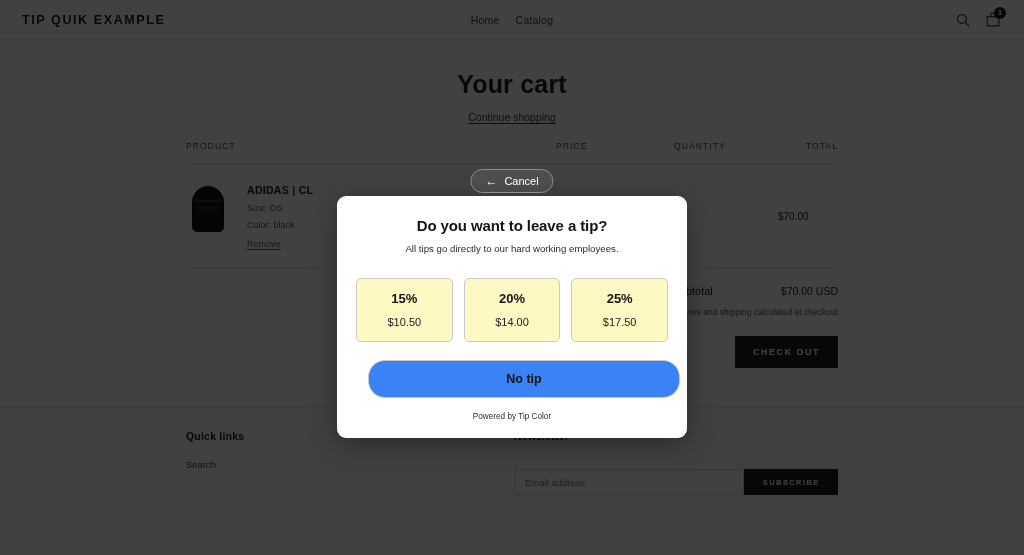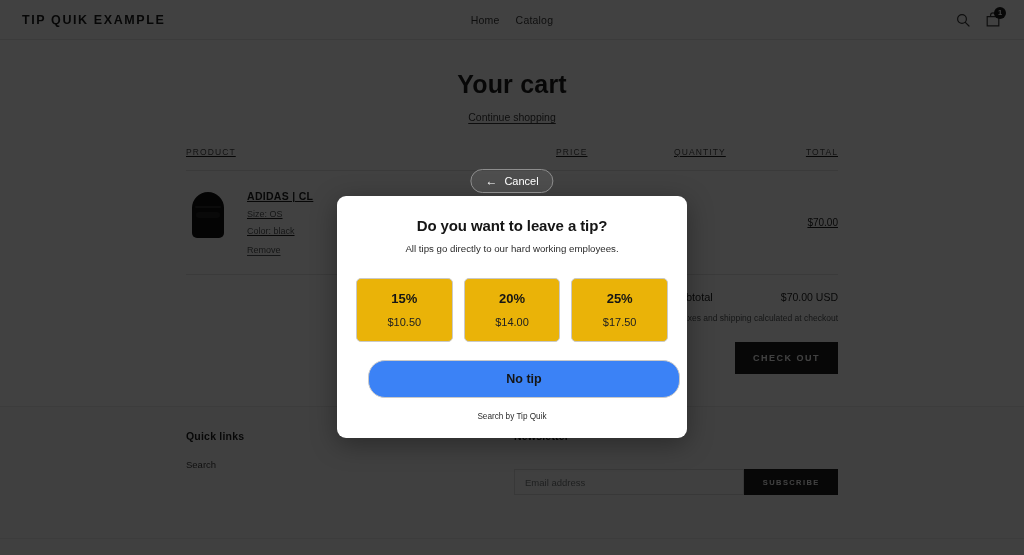--- a/index.html
+++ b/index.html
@@ -103,21 +103,21 @@
   .continue-shopping {
     display: block;
     text-align: center;
     margin-top: 12px;
     font-size: 10.5px;
     color: #3a3a3a;
     text-decoration: underline;
     text-underline-offset: 2px;
   }
 
-  .cart-table { width: 100%; margin-top: 24px; text-decoration: underline; }
+  .cart-table { width: 100%; margin-top: 18px; }
   .cart-head {
     display: flex;
     font-size: 8.5px;
     letter-spacing: 1.1px;
     color: #4a4a4a;
     padding-bottom: 13px;
     border-bottom: 1px solid #e2e2e2;
   }
   .col-product { flex: 1 1 auto; }
   .col-price  { width: 118px; text-align: left; }
@@ -204,21 +204,20 @@
     border: 1px solid #d8d8d8;
     background: #ffffff;
     font-family: "Liberation Sans", sans-serif;
     font-size: 9.5px;
     color: #1c1d1d;
     text-align: center;
     border-radius: 0;
   }
   .total-cell {
     width: 60px;
-    text-align: right;
     font-size: 10px;
     color: #1c1d1d;
   }
 
   .cart-footer {
     margin-top: 16px;
     display: flex;
     flex-direction: column;
     align-items: flex-end;
   }
@@ -371,21 +370,21 @@
   }
   .tip-options {
     display: flex;
     gap: 11px;
     margin-top: 24px;
   }
   .tip-option {
     flex: 1 1 0;
     border: 1px solid #c9c9c9;
     border-radius: 5px;
-    background: #eab308;
+    background: #fef9c3;
     padding: 12px 4px 13px;
     text-align: center;
     cursor: pointer;
     font-family: "Liberation Sans", sans-serif;
   }
   .tip-pct {
     font-size: 13px;
     font-weight: 700;
     color: #151515;
   }
@@ -528,14 +527,14 @@
       <div class="tip-pct">20%</div>
       <div class="tip-amt">$14.00</div>
     </button>
     <button class="tip-option">
       <div class="tip-pct">25%</div>
       <div class="tip-amt">$17.50</div>
     </button>
   </div>
 
   <button class="no-tip-btn">No tip</button>
-  <div class="powered-by">Search by Tip Quik</div>
+  <div class="powered-by">Powered by Tip Color</div>
 </div>
 
 </body></html>

